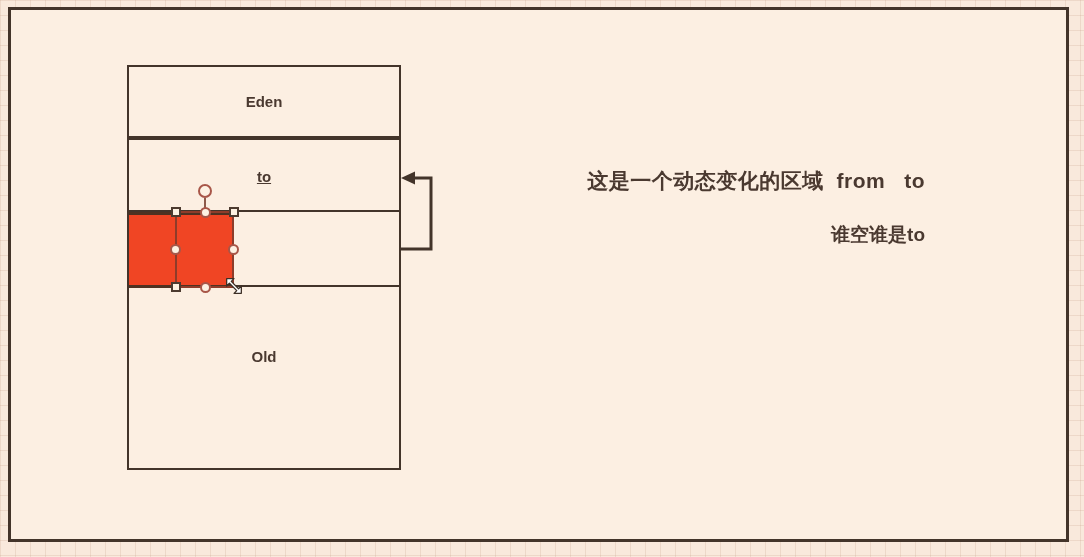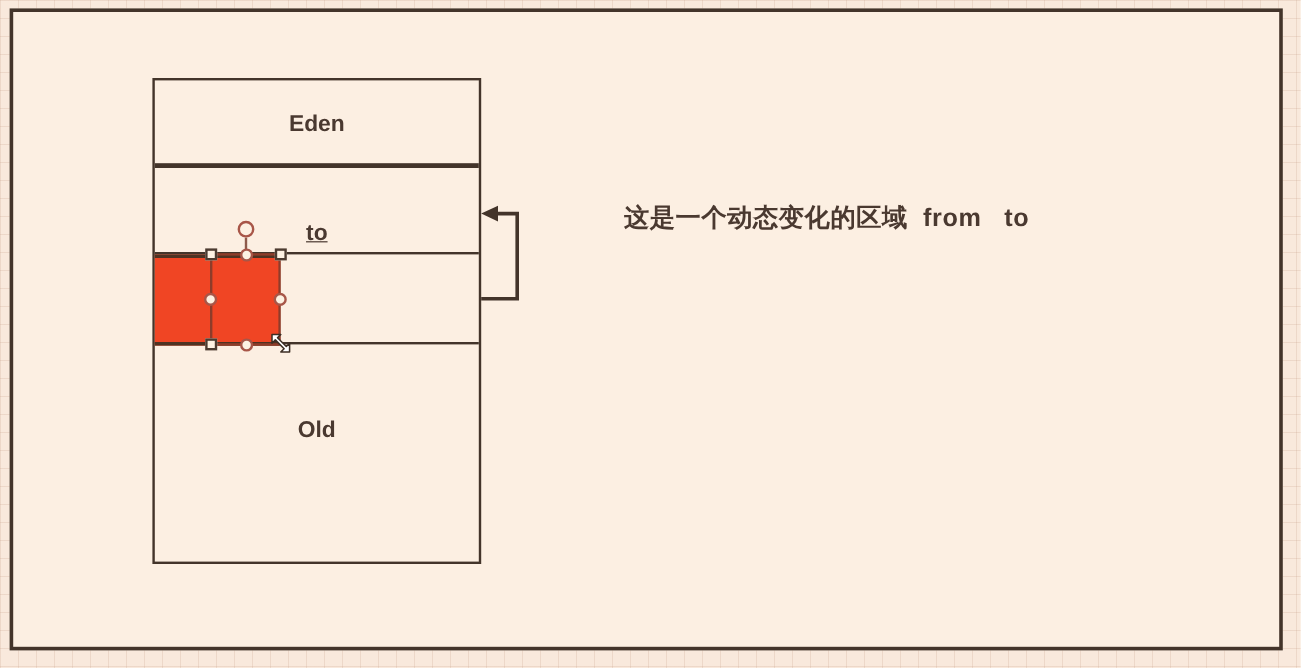--- a/index.html
+++ b/index.html
@@ -38,27 +38,27 @@
   .region-eden { height: 73px; border-bottom: 4px solid #43342a; }
   .region-to   { height: 72px; border-bottom: 2px solid #43342a; }
   .region-from { height: 75px; border-bottom: 2px solid #43342a; }
   .region-old  { height: 179px; }
 
   .row-label {
     position: absolute;
     left: 127px; width: 274px;
     text-align: center;
     font-weight: bold;
-    font-size: 19px;
+    font-size: 15px;
     color: #4a3930;
     z-index: 7;
     pointer-events: none;
   }
   .lbl-eden { top: 93px;  }
-  .lbl-to   { top: 184px; text-decoration: underline; }
+  .lbl-to   { top: 168px; text-decoration: underline; }
   .lbl-from { top: 239px; }
   .lbl-old  { top: 348px; }
 
   
   .red-band {
     position: absolute;
     left: 129px; top: 212px;
     width: 104px; height: 76px;
     background: #f04524;
     border-top: 3px solid #4e3222;
@@ -115,21 +115,21 @@
   }
   .arrow-svg {
     position: absolute;
     left: 398px; top: 168px;
     z-index: 4;
   }
   .annotation {
     position: absolute;
     left: 520px; top: 167px;
     width: 405px;
-    text-align: left;
+    text-align: right;
     color: #4a3930;
     font-weight: bold;
     z-index: 7;
   }
   .annotation .line1 {
     font-size: 21px;
     white-space: pre;
     letter-spacing: 0.5px;
   }
   .annotation .line2 {
@@ -174,15 +174,16 @@
     <path d="M4 4 L12 4 L9 7 L17 15 L20 12 L20 20 L12 20 L15 17 L7 9 L4 12 Z" fill="#ffffff" stroke="#3c2e24" stroke-width="1.4" stroke-linejoin="round"></path>
   </svg>
 
   <svg class="arrow-svg" width="42" height="92" viewBox="0 0 42 92">
     <path d="M 3 81 L 33 81 L 33 10 L 15 10" fill="none" stroke="#43342a" stroke-width="3"></path>
     <polygon points="3,10 17,3.5 17,16.5" fill="#43342a"></polygon>
   </svg>
 
   <div class="annotation">
     <div class="line1">这是一个动态变化的区域  from   to</div>
+    <div class="line2">谁空谁是to</div>
   </div>
 
 </div>
 
 </body></html>

